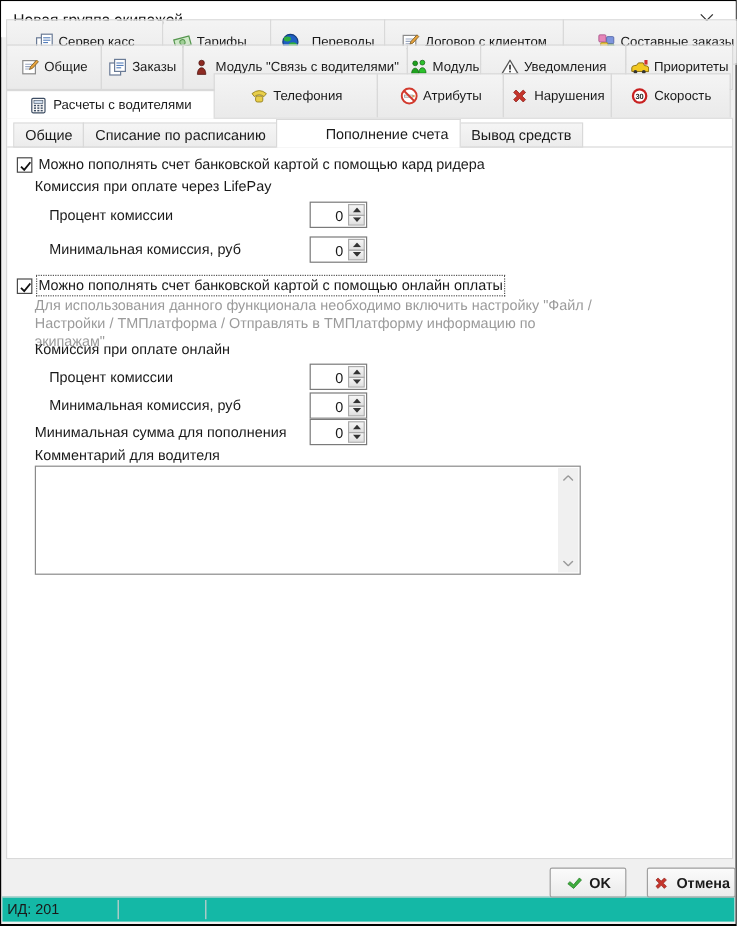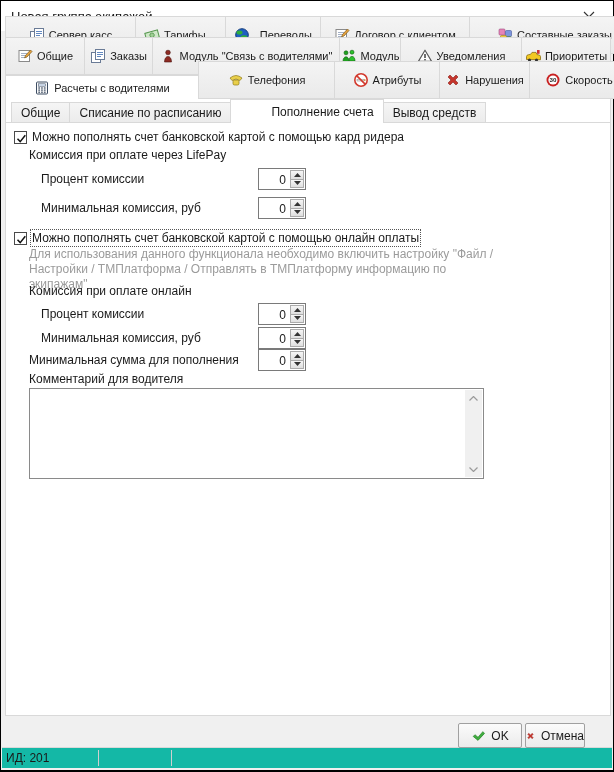--- a/index.html
+++ b/index.html
@@ -36,22 +36,22 @@
   .spin .btns{position:absolute;top:1px;right:1px;bottom:1px;width:14px;display:flex;flex-direction:column;}
   .spin .sbtn{flex:1;box-sizing:border-box;border:1px solid #ababab;background:linear-gradient(#f6f6f6,#dfdfdf);display:flex;align-items:center;justify-content:center;}
   .spin .sbtn + .sbtn{margin-top:-1px;}
   .comment-box{position:absolute;left:28px;top:387px;width:455px;height:91px;box-sizing:border-box;background:#fff;border:1px solid #8a8a8a;z-index:2;}
   .vscroll{position:absolute;top:1px;right:1px;bottom:1px;width:17px;background:#f0f0f0;}
   .vscroll .arr{position:absolute;left:0;width:17px;height:16px;display:flex;align-items:center;justify-content:center;}
   .vscroll .arr.up{top:0;}
   .vscroll .arr.down{bottom:0;}
   
   .btn{position:absolute;top:722px;height:25px;box-sizing:border-box;border:1px solid #a0a0a0;border-radius:2px;background:linear-gradient(#fbfbfb,#ebebeb);display:flex;align-items:center;justify-content:center;gap:6px;font-size:12px;z-index:2;}
-  #btn-ok{left:457px;width:64px;}
-  #btn-cancel{left:524px;width:60px;}
+  #btn-ok{left:457px;width:64px;font-weight:bold;}
+  #btn-cancel{left:538px;width:74px;font-weight:bold;}
   
   .statusbar{position:absolute;left:1px;right:1px;bottom:2px;height:20px;background:#14b8a6;border-top:1px solid #d9d9d9;text-align:right;}
   .statusbar .stext{position:absolute;left:4px;top:3px;}
   .sep{position:absolute;top:2px;bottom:2px;border-left:1px solid #cfcfcf;}
 </style>
 </head>
 <body>
 
 <div class="window">
 
@@ -155,21 +155,21 @@
           <rect x="12" y="2" width="2.6" height="3.8" fill="#d03030"></rect>
           <path d="M1.5 11.5v-3q0-1.5 2-1.8l2-.3 1.5-2h4l1 2.2 2 .4q1.5.3 1.5 1.7v3z" fill="#f2c822" stroke="#8a6d10" stroke-width="0.8"></path>
           <circle cx="4.5" cy="12" r="1.6" fill="#333"></circle>
           <circle cx="11.5" cy="12" r="1.6" fill="#333"></circle>
         </svg>
       <span>Приоритеты</span>
     </div>
   </div>
 
   <div class="tabrow" id="row3">
-    <div class="tab active" style="width:194px;justify-content:center;">
+    <div class="tab active" style="width:174px;justify-content:center;">
       <svg width="16" height="16" viewBox="0 0 16 16">
           <rect x="2.5" y="2" width="11" height="12" rx="1" fill="#f8f8f8" stroke="#3d4d63"></rect>
           <rect x="4.3" y="3.8" width="7.4" height="2.4" fill="#cfdcec" stroke="#3d4d63" stroke-width="0.5"></rect>
           <g fill="#3d4d63">
             <rect x="4.3" y="7.4" width="1.7" height="1.2"></rect>
             <rect x="7.1" y="7.4" width="1.7" height="1.2"></rect>
             <rect x="9.9" y="7.4" width="1.7" height="1.2"></rect>
             <rect x="4.3" y="9.5" width="1.7" height="1.2"></rect>
             <rect x="7.1" y="9.5" width="1.7" height="1.2"></rect>
             <rect x="9.9" y="9.5" width="1.7" height="1.2"></rect>

